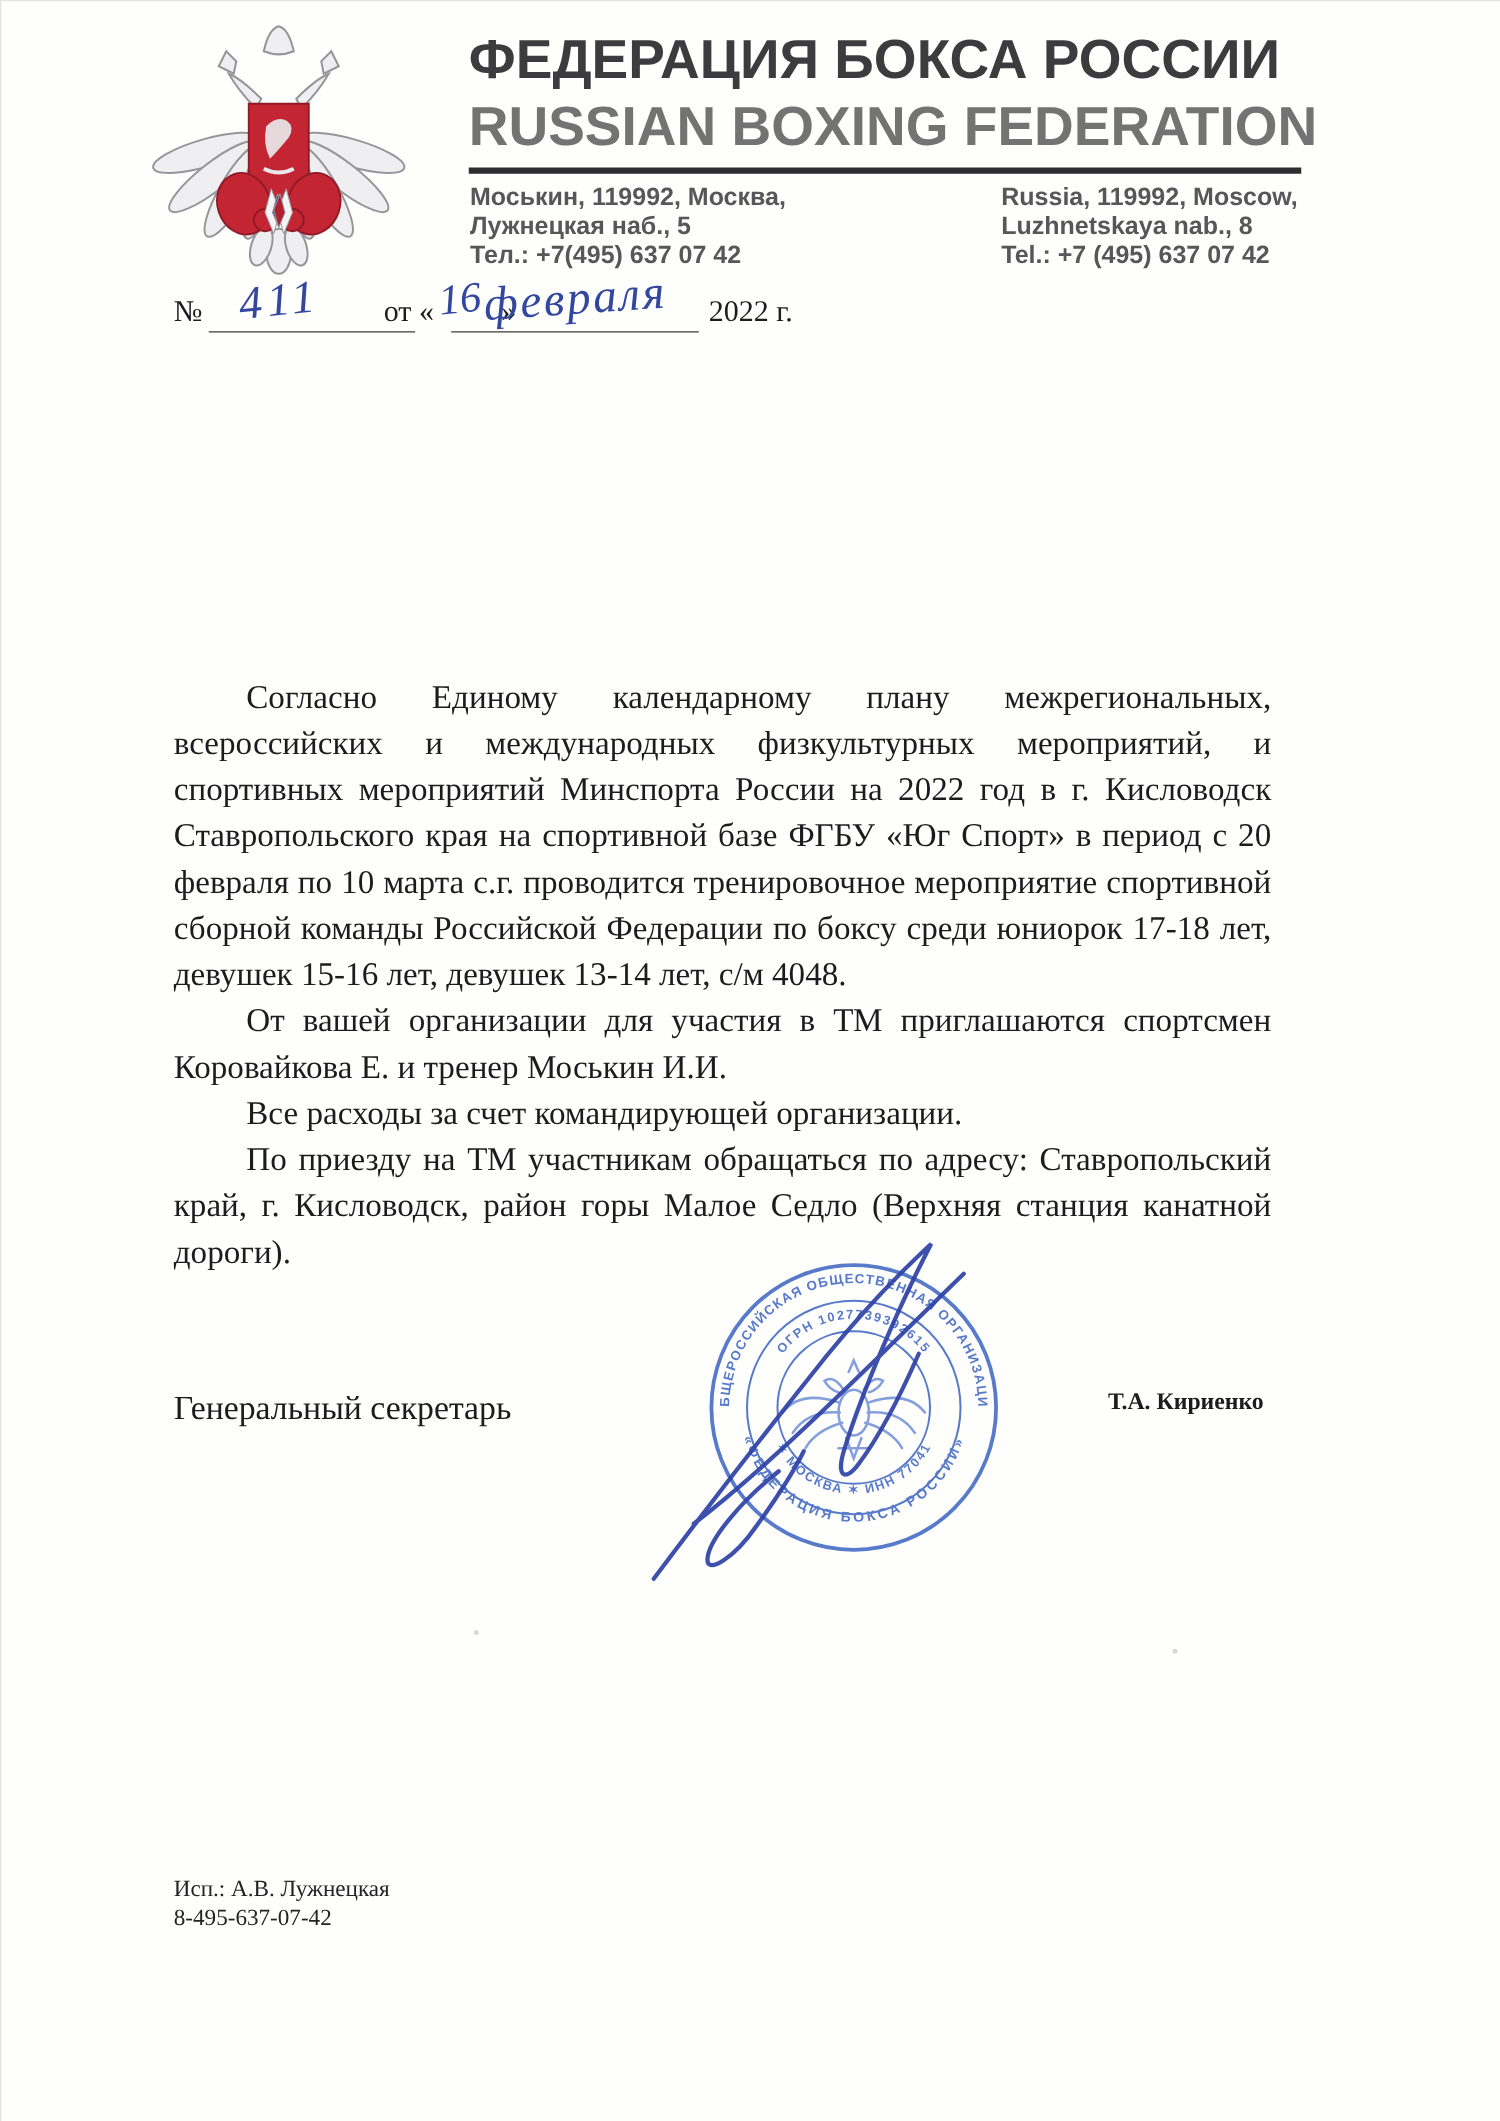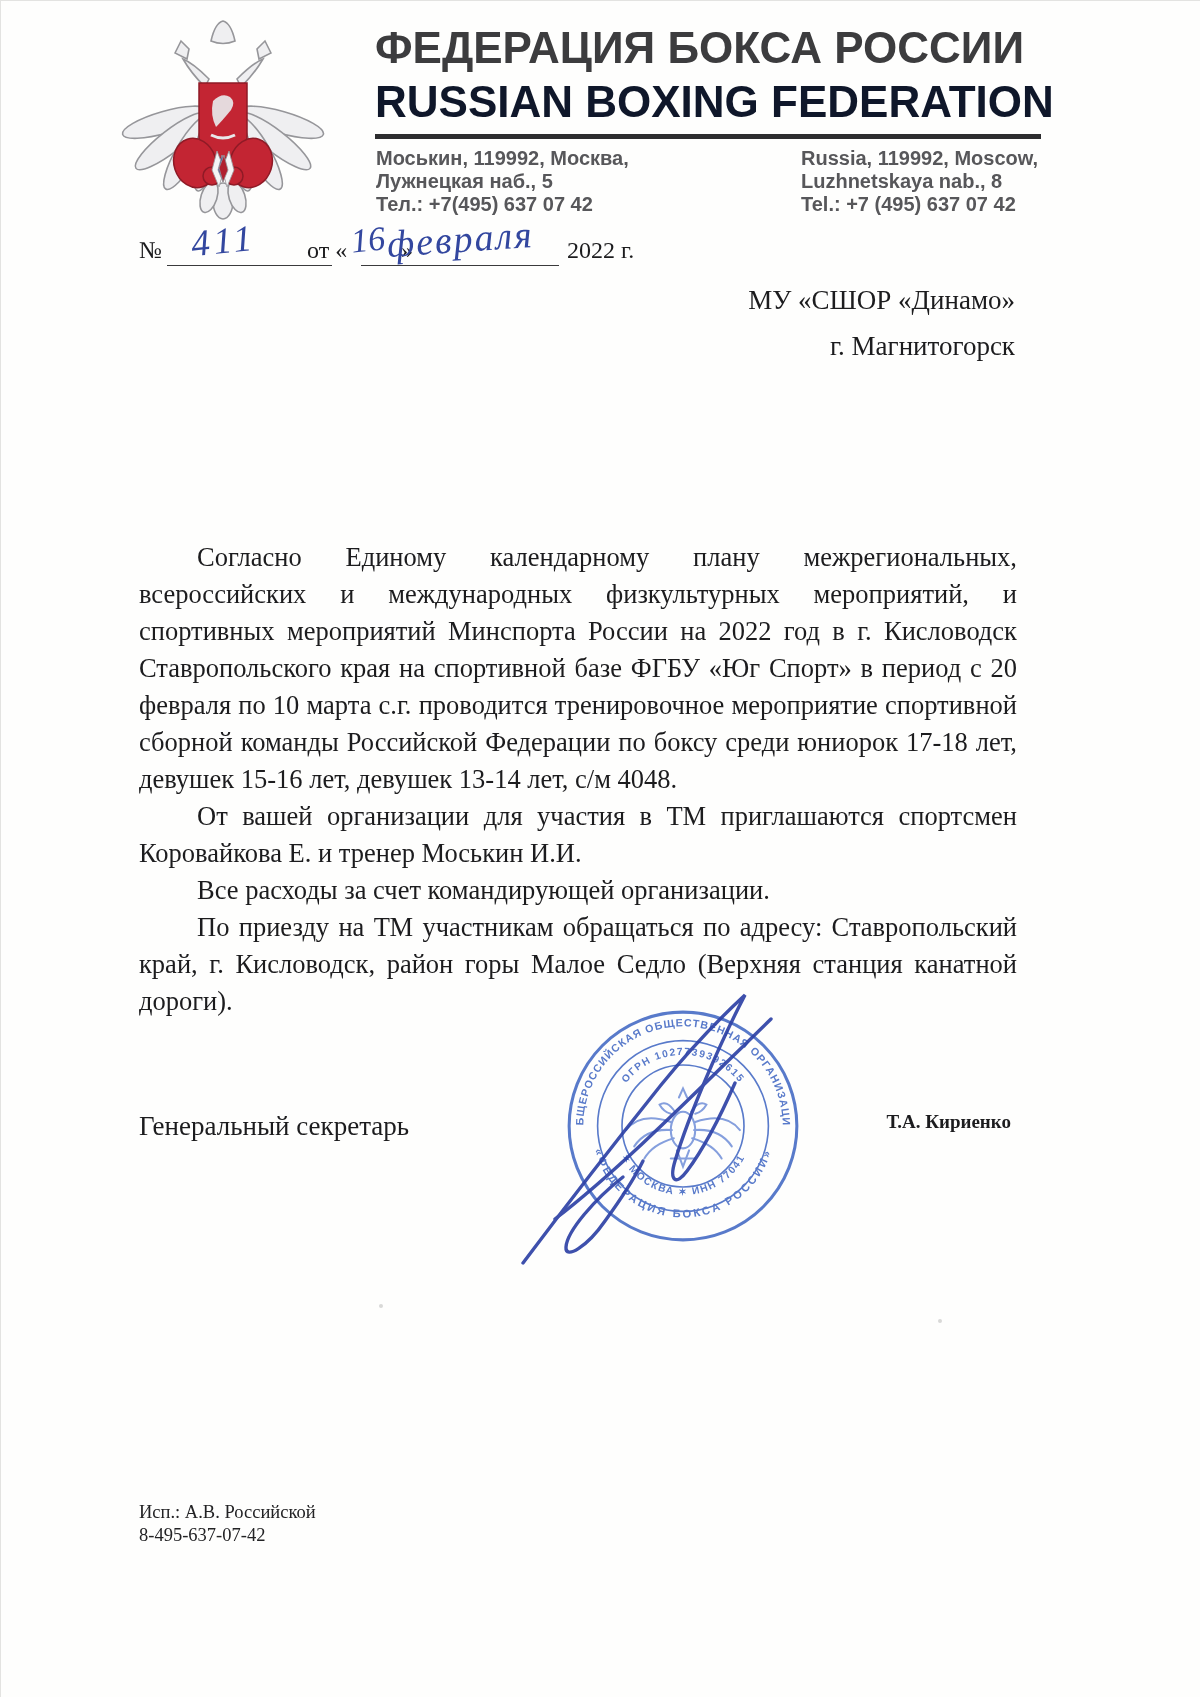--- a/index.html
+++ b/index.html
@@ -16,21 +16,21 @@
   
   .emblem{position:absolute;left:112px;top:12px;width:220px;height:210px;}
   .title-ru{
     position:absolute;left:374px;top:22px;width:670px;
     font-family:"Liberation Sans", sans-serif;font-weight:700;
     font-size:44px;letter-spacing:0px;color:#3c3c3e;white-space:nowrap;
   }
   .title-en{
     position:absolute;left:374px;top:76px;width:670px;
     font-family:"Liberation Sans", sans-serif;font-weight:700;
-    font-size:44px;color:#0f172a;white-space:nowrap;
+    font-size:44px;color:#737373;white-space:nowrap;
   }
   .header-rule{position:absolute;left:374px;top:133px;width:666px;height:5px;background:#2d2d2f;}
   .addr{
     position:absolute;top:146px;
     font-family:"Liberation Sans", sans-serif;
     font-size:20px;line-height:23px;color:#57575a;font-weight:600;
   }
   .addr-ru{left:375px;width:330px;}
   .addr-en{left:800px;width:310px;}
   .addr div{white-space:nowrap;}
@@ -135,24 +135,20 @@
     <span class="ref-underline1"></span>
     <span class="hand hand-number">411</span>
     <span class="ref-ot">от «</span>
     <span class="hand hand-day">16</span>
     <span class="ref-close">»</span>
     <span class="ref-underline2"></span>
     <span class="hand hand-month">февраля</span>
     <span class="ref-year">2022 г.</span>
   </div>
 
-  <div class="recipient">
-    <div>МУ «СШОР «Динамо»</div>
-    <div>г. Магнитогорск</div>
-  </div>
 
   <div class="body-text">
     <p>Согласно Единому календарному плану межрегиональных, всероссийских и международных физкультурных мероприятий, и спортивных мероприятий Минспорта России на 2022 год в г. Кисловодск Ставропольского края на спортивной базе ФГБУ «Юг Спорт» в период с 20 февраля по 10 марта с.г. проводится тренировочное мероприятие спортивной сборной команды Российской Федерации по боксу среди юниорок 17-18 лет, девушек 15-16 лет, девушек 13-14 лет, с/м 4048.</p>
     <p>От вашей организации для участия в ТМ приглашаются спортсмен Коровайкова Е. и тренер Моськин И.И.</p>
     <p>Все расходы за счет командирующей организации.</p>
     <p>По приезду на ТМ участникам обращаться по адресу: Ставропольский край, г. Кисловодск, район горы Малое Седло (Верхняя станция канатной дороги).</p>
   </div>
 
   <svg class="stamp" viewBox="0 0 240 240">
     <g fill="none" stroke="#4b6fc6">
@@ -202,19 +198,19 @@
       <path d="M24,300 C66,244 122,172 162,122 C188,90 220,56 246,32 C220,82 190,152 176,198 C170,218 177,223 188,208 C206,184 222,152 236,120"></path>
       <path d="M124,214 C96,236 68,268 67,284 C66,297 88,284 106,258 C122,236 136,214 144,198"></path>
       <path d="M56,256 C124,204 208,118 272,56"></path>
     </g>
   </svg>
 
   <div class="sig-title">Генеральный секретарь</div>
   <div class="sig-name">Т.А. Кириенко</div>
 
   <div class="footer">
-    <div>Исп.: А.В. Российской</div>
+    <div>Исп.: А.В. Лужнецкая</div>
     <div>8-495-637-07-42</div>
   </div>
 
   <div class="speck speck-1"></div>
   <div class="speck speck-2"></div>
 </div>
 
 </body></html>

